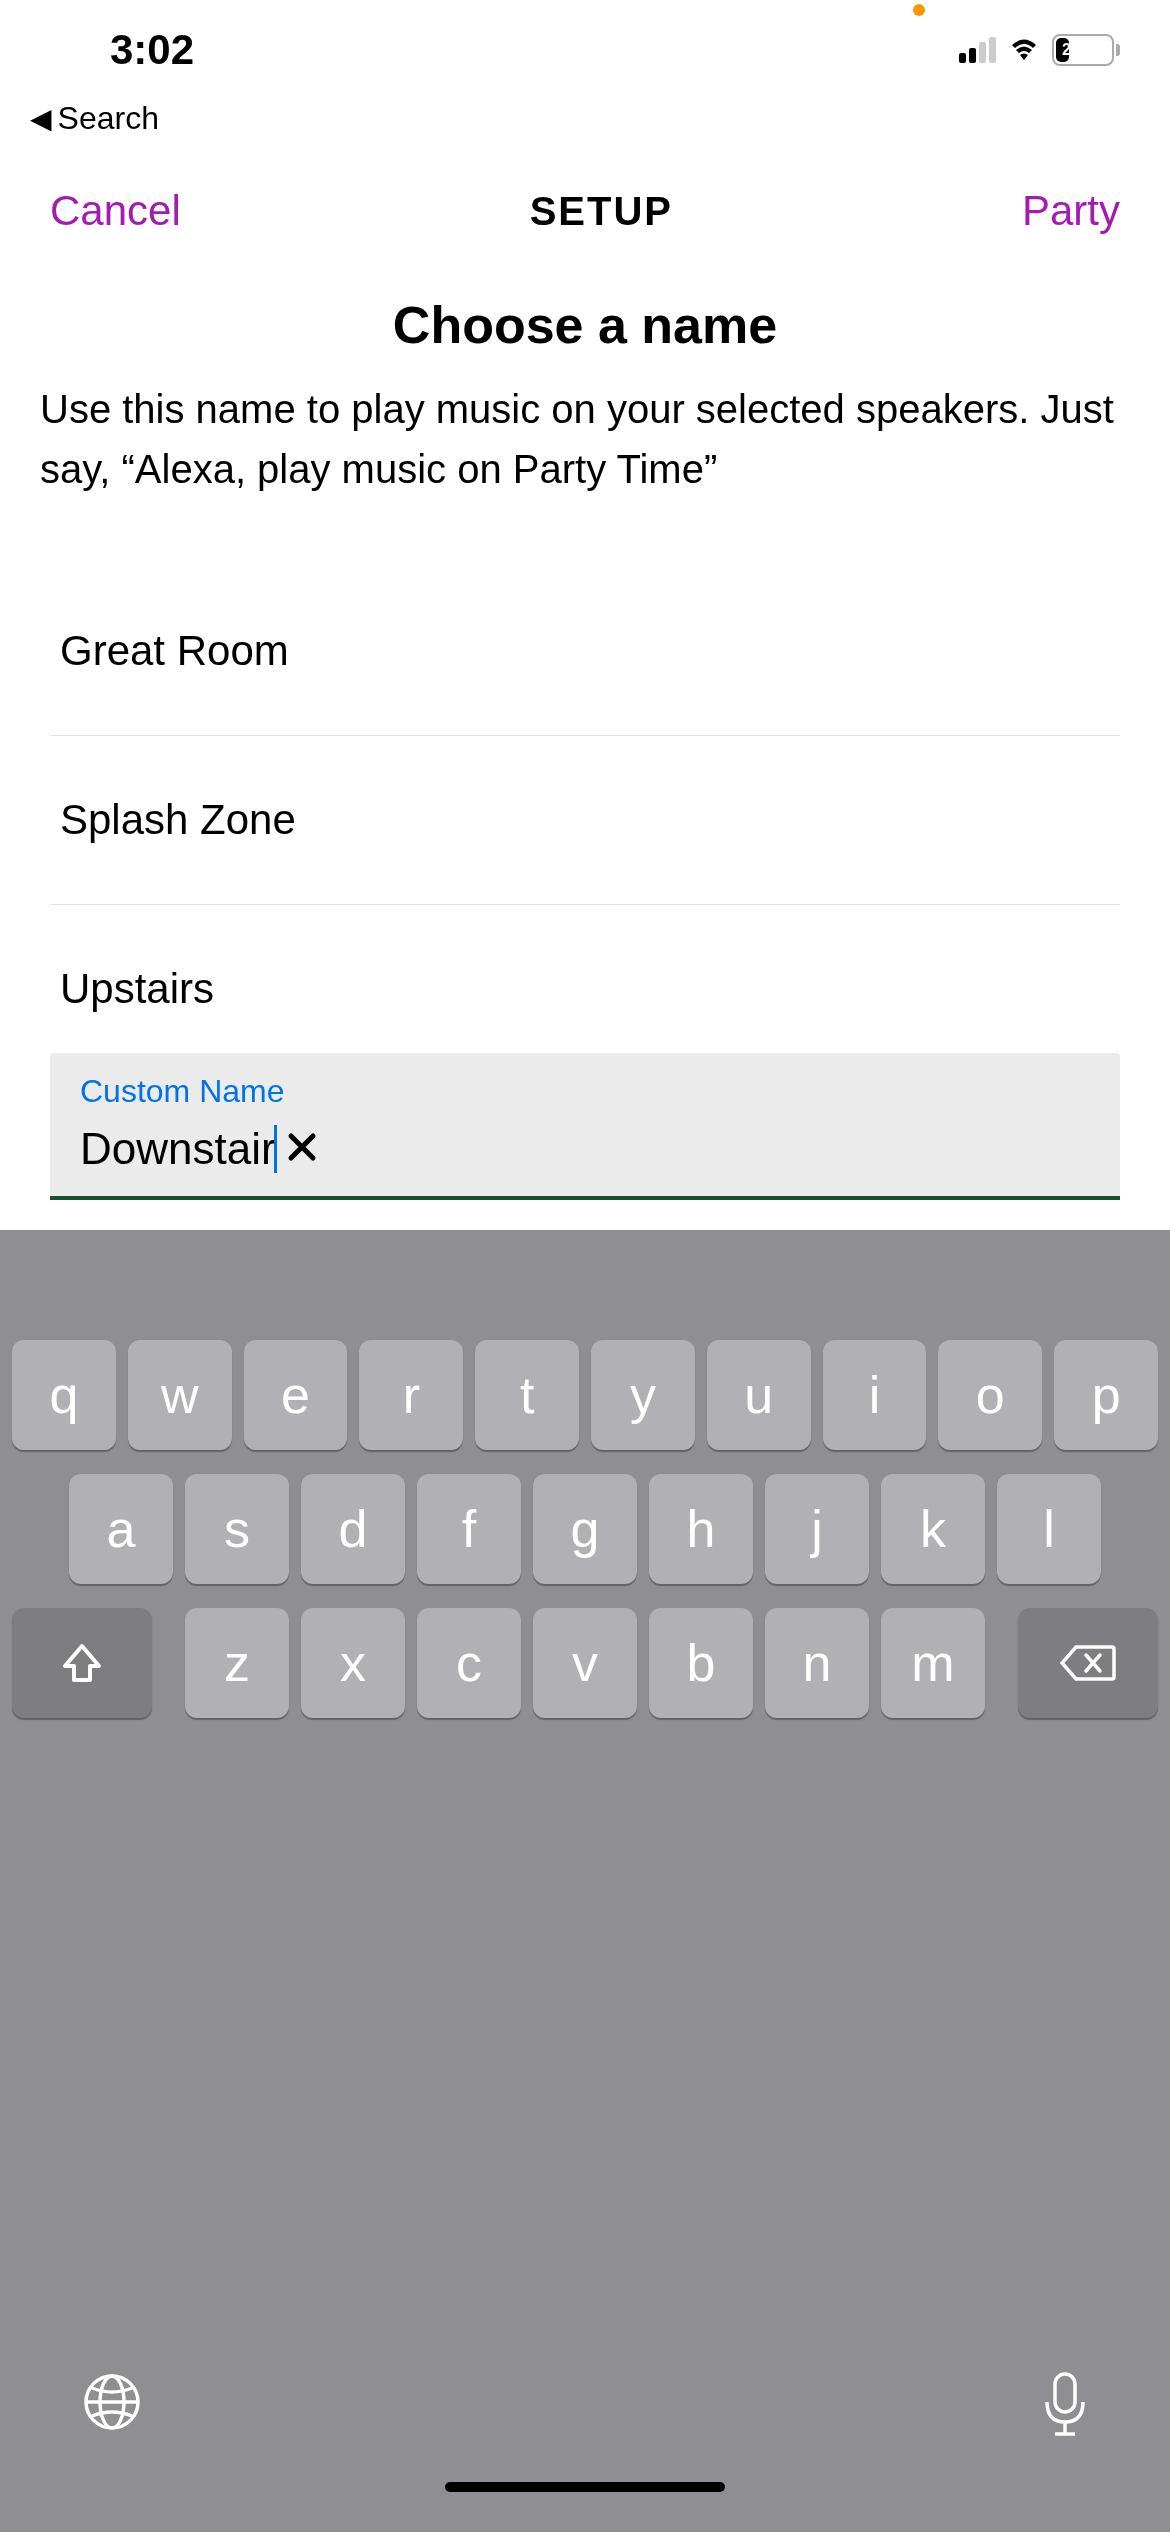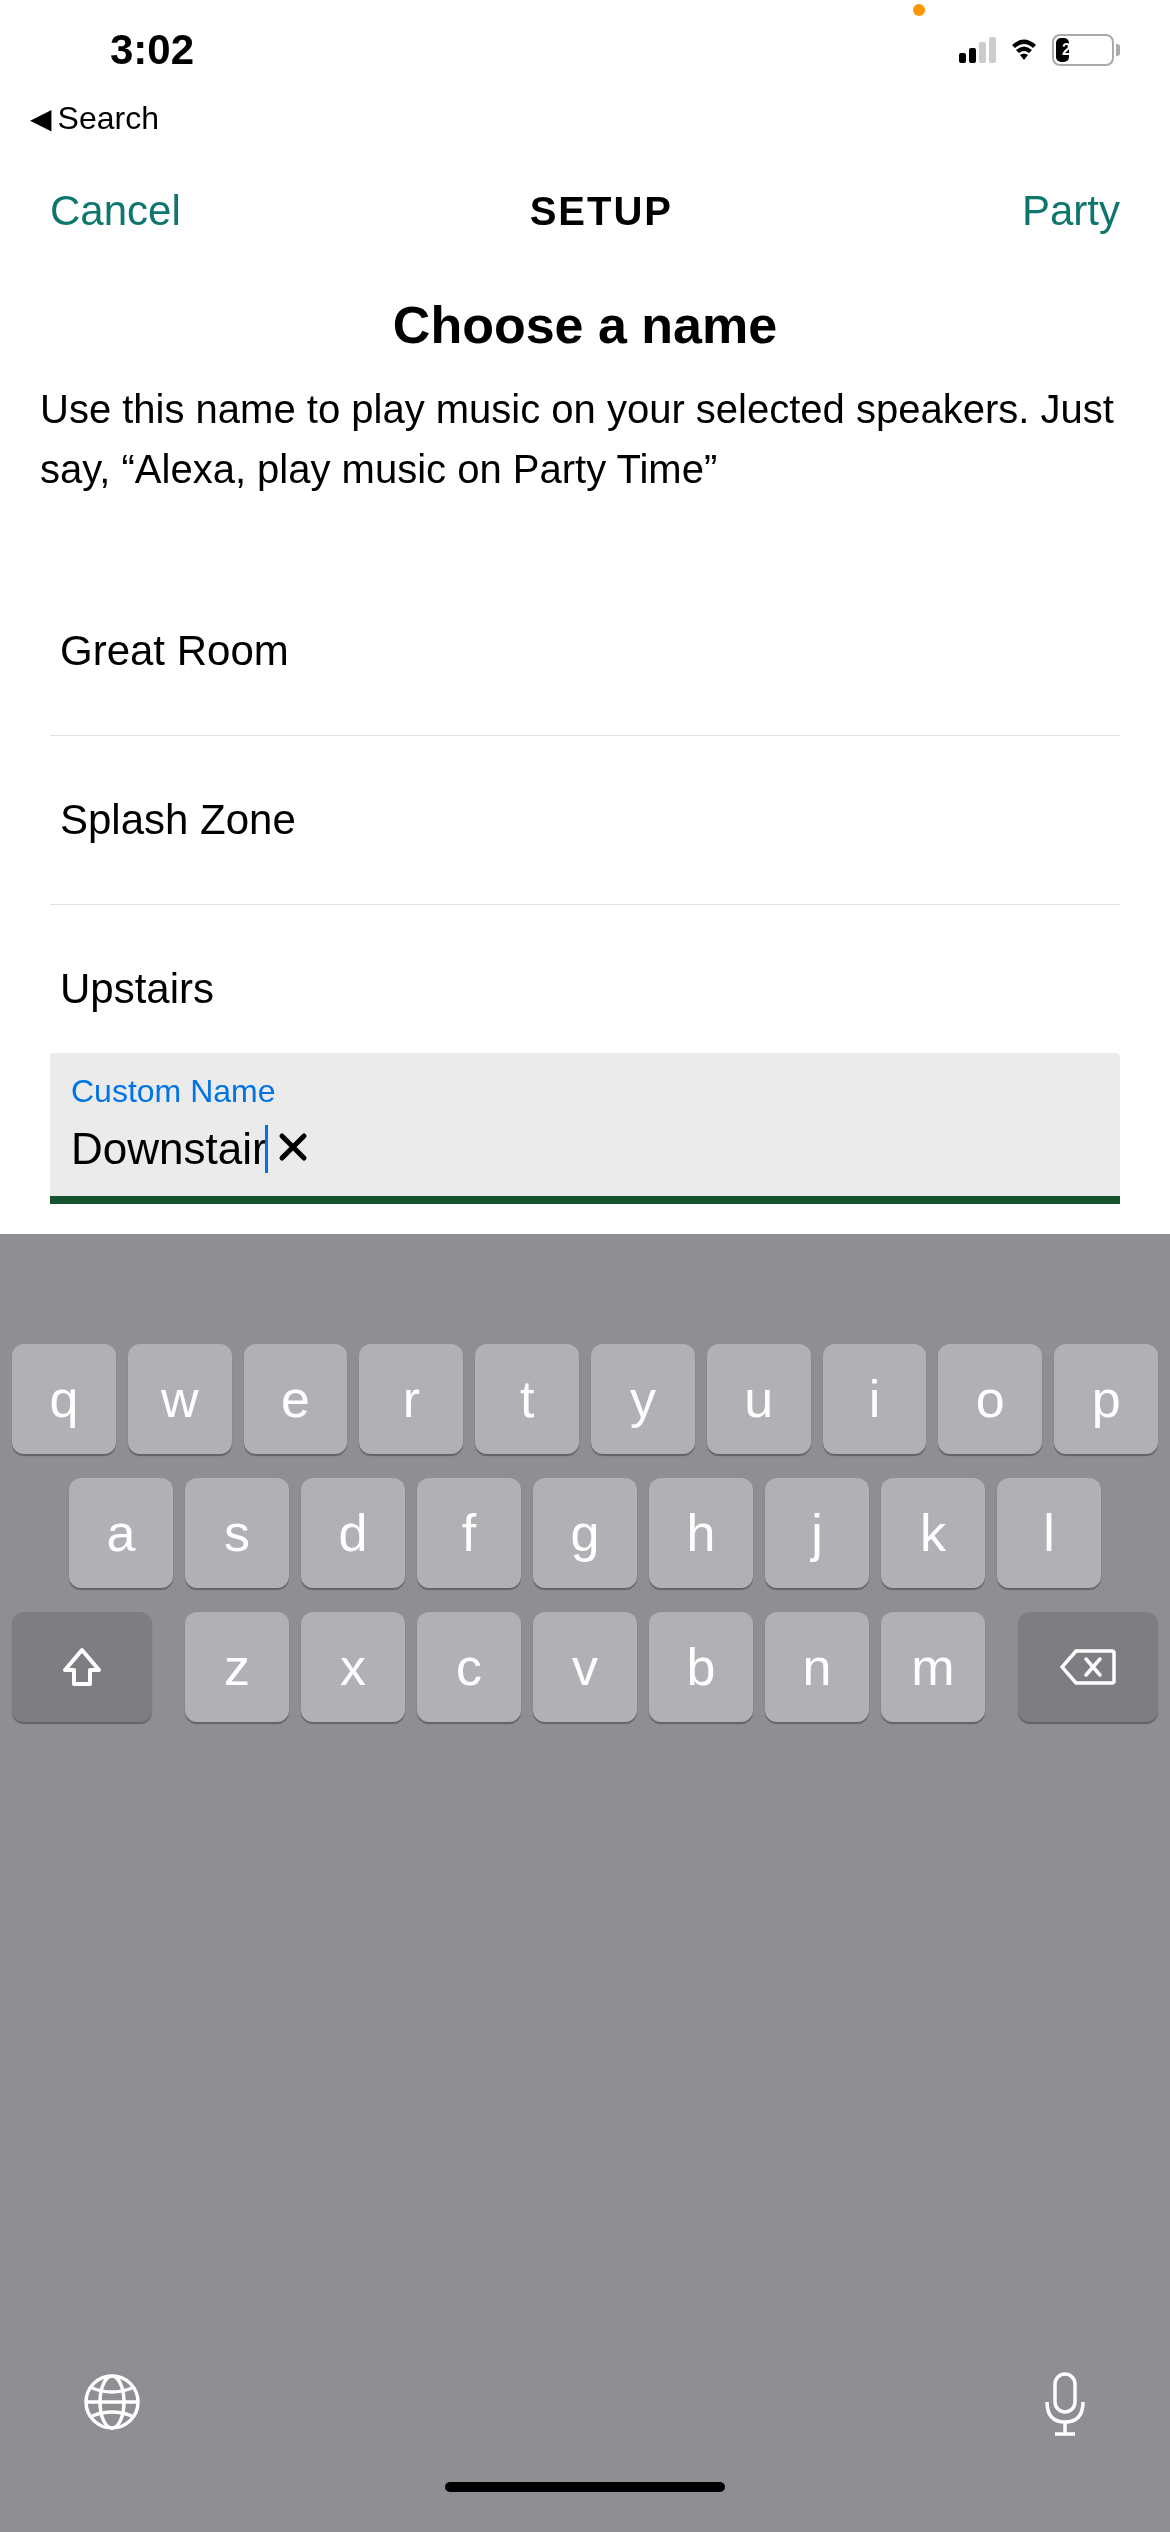--- a/index.html
+++ b/index.html
@@ -116,21 +116,21 @@
       font-size: 32px;
     }
     .nav-header {
       display: flex;
       justify-content: space-between;
       align-items: center;
       padding: 30px 50px 40px 50px;
     }
     .nav-btn {
       font-size: 42px;
-      color: #0f766e;
+      color: #a21caf;
       background: none;
       border: none;
       cursor: pointer;
     }
     .nav-title {
       font-size: 40px;
       font-weight: 700;
       letter-spacing: 2px;
     }
     .content {
@@ -158,22 +158,22 @@
       border-bottom: 1px solid #e0e0e0;
     }
     .list-item:last-of-type {
       border-bottom: none;
       padding-bottom: 30px;
     }
     .input-wrapper {
       margin: 10px;
       background: #ebebeb;
       border-radius: 4px 4px 0 0;
-      border-bottom: 8px solid #14532d;
-      padding: 20px 30px 15px 21px;
+      border-bottom: 4px solid #14532d;
+      padding: 20px 30px 15px 30px;
       position: relative;
     }
     .input-label {
       font-size: 32px;
       color: #0073e6;
       margin-bottom: 6px;
     }
     .input-field-row {
       display: flex;
       align-items: center;

